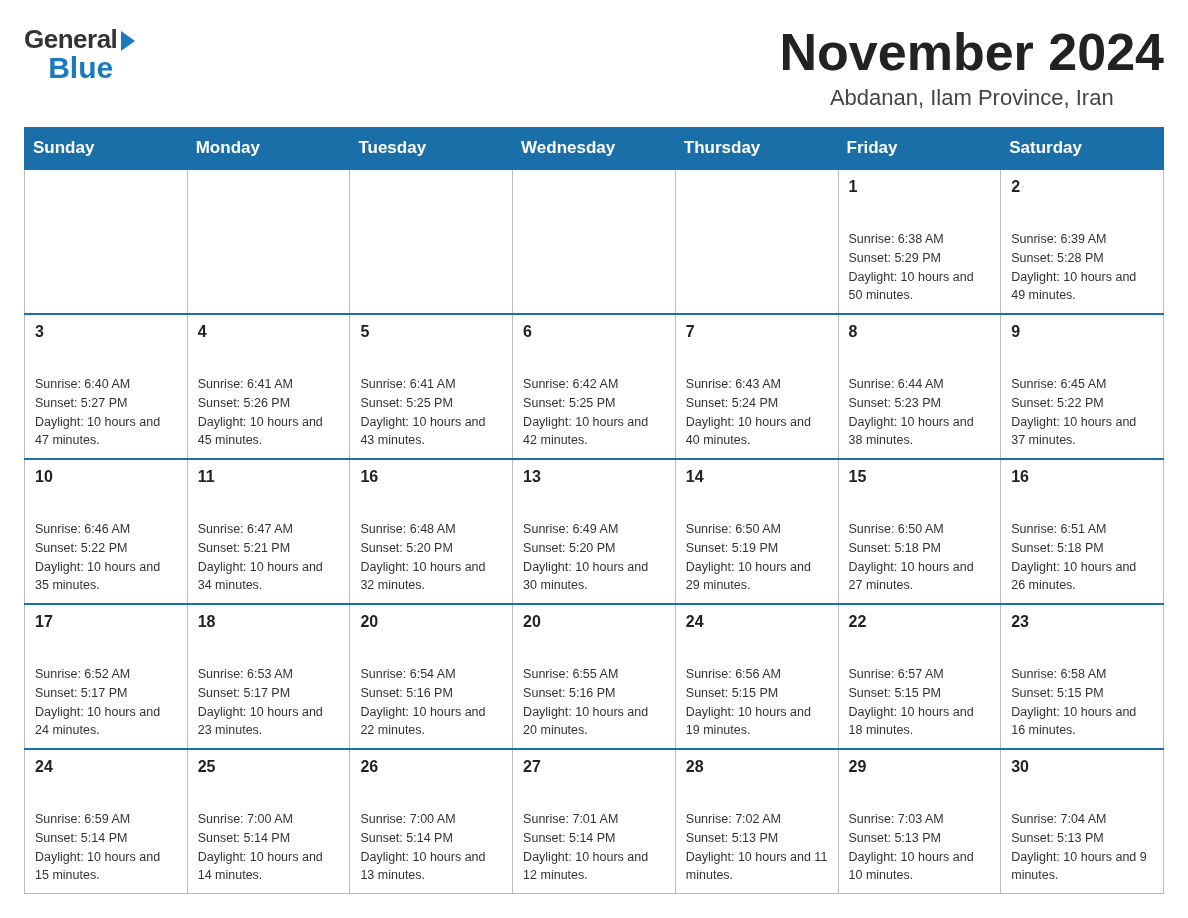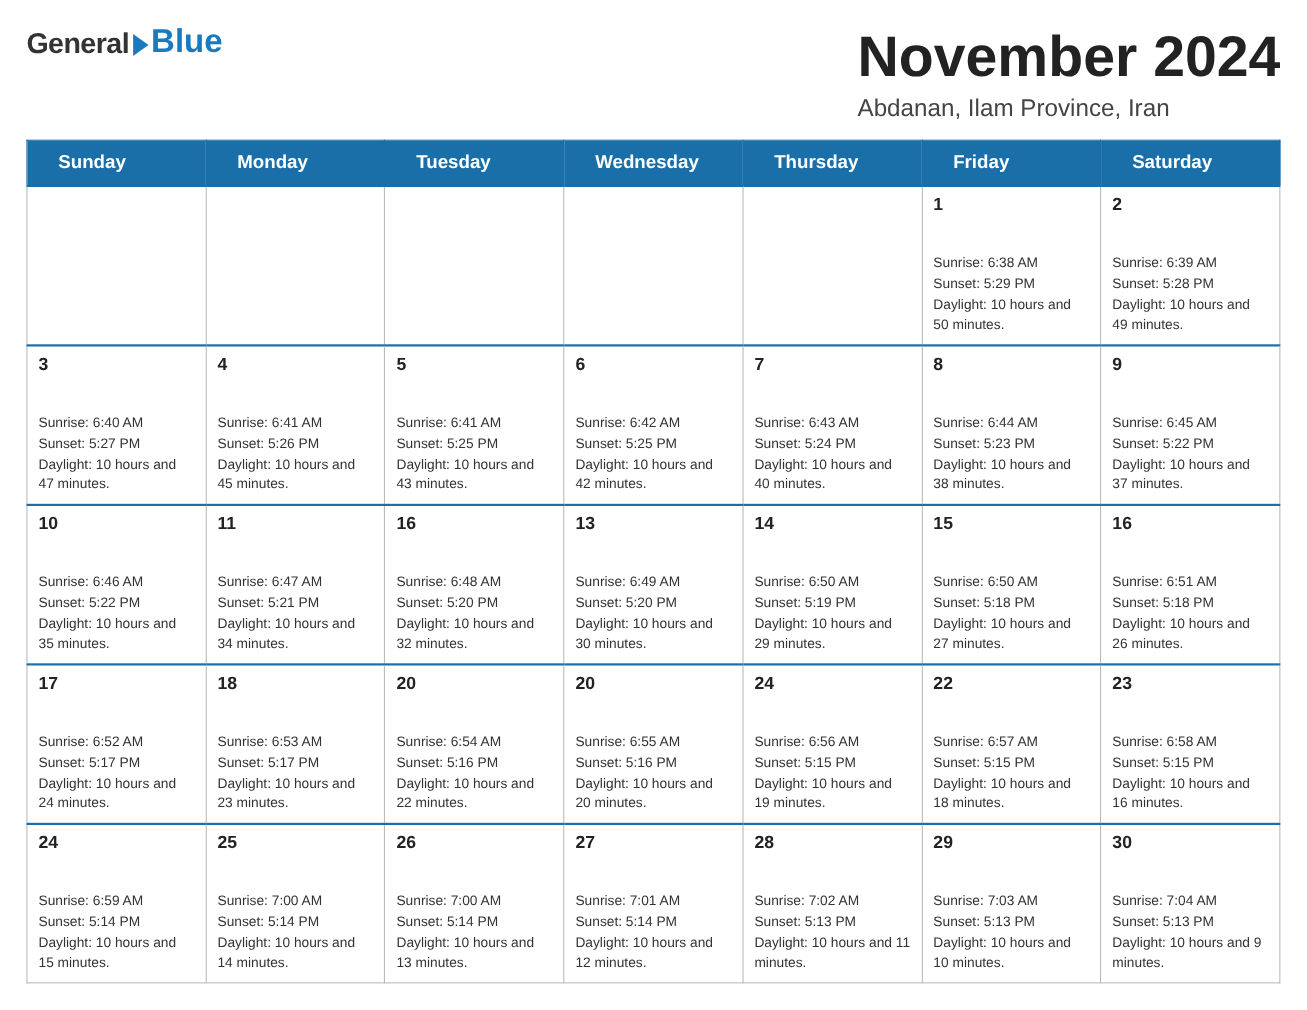--- a/index.html
+++ b/index.html
@@ -11,20 +11,21 @@
       min-height: 918px;
     }
     .header {
       display: flex;
       justify-content: space-between;
       align-items: flex-start;
       margin-bottom: 16px;
     }
     .logo {
       display: flex;
+      flex-direction: column;
       align-items: center;
     }
     .logo-top {
       display: flex;
       align-items: center;
     }
     .logo-general {
       font-size: 26px;
       font-weight: bold;
       color: #333;
@@ -40,21 +41,21 @@
       margin-top: 2px;
     }
     .logo-bottom {
       font-size: 30px;
       font-weight: bold;
       color: #1a7abf;
       margin-left: 2px;
       margin-top: -4px;
     }
     .title-block {
-      text-align: left;
+      text-align: center;
     }
     .month-title {
       font-size: 52px;
       font-weight: bold;
       color: #222;
       line-height: 1.1;
     }
     .location {
       font-size: 22px;
       color: #444;
@@ -63,21 +64,21 @@
     .calendar {
       width: 100%;
       border-collapse: collapse;
       border: 1px solid #999;
     }
     .calendar th {
       background-color: #1a6fa8;
       color: #fff;
       font-size: 17px;
       font-weight: bold;
-      padding: 10px 28px;
+      padding: 10px 8px;
       text-align: left;
       border: 1px solid #1a6fa8;
     }
     .calendar td {
       vertical-align: top;
       padding: 8px 10px;
       border: 1px solid #bbb;
       width: calc(100% / 7);
       min-height: 110px;
       font-size: 13px;

